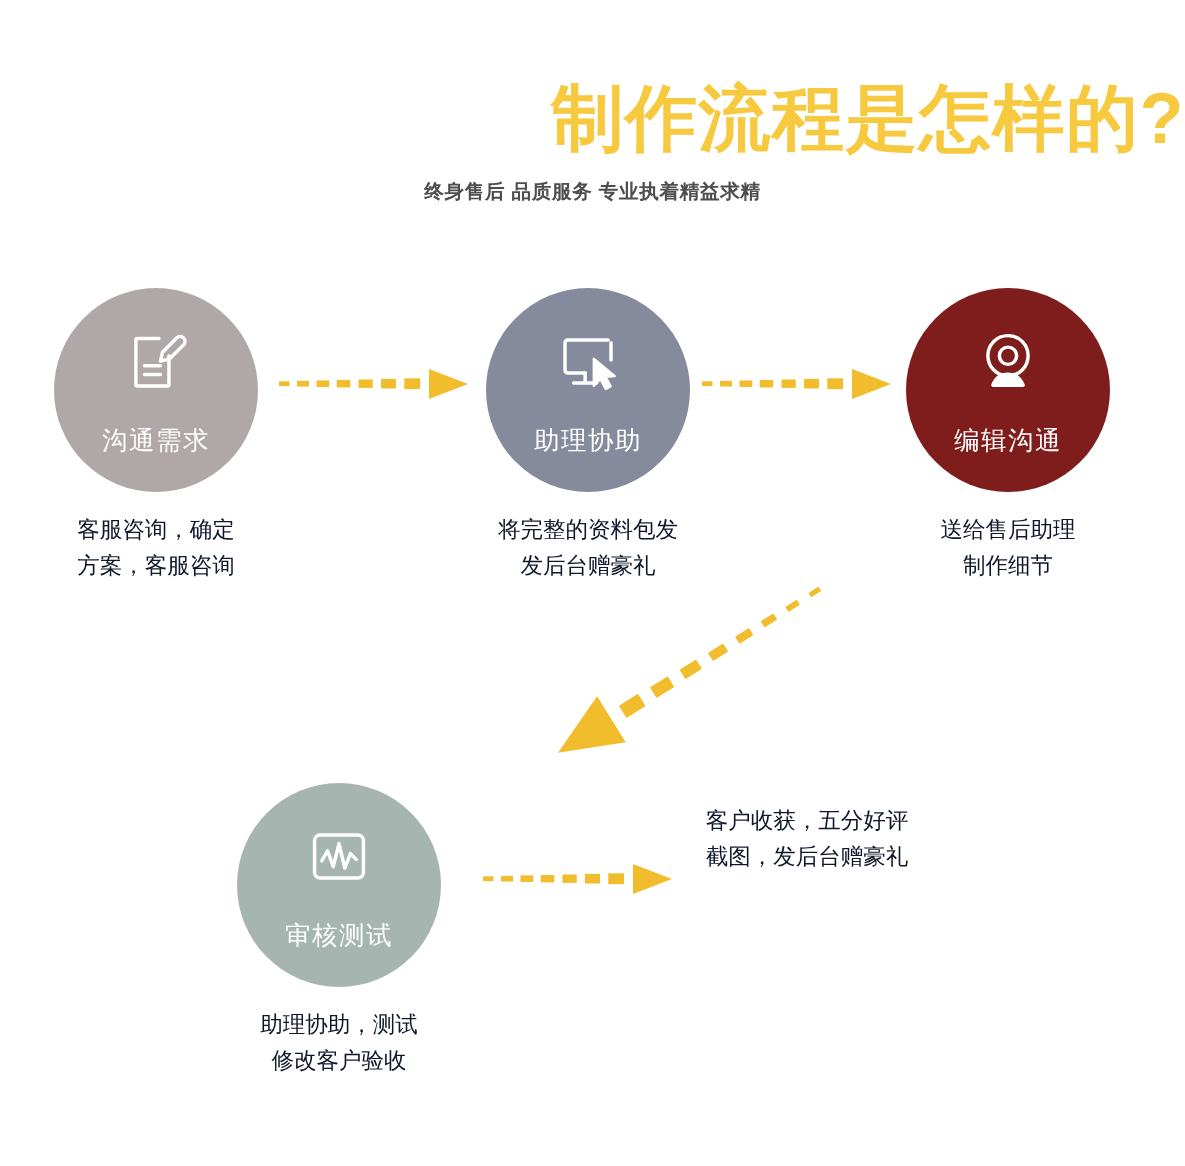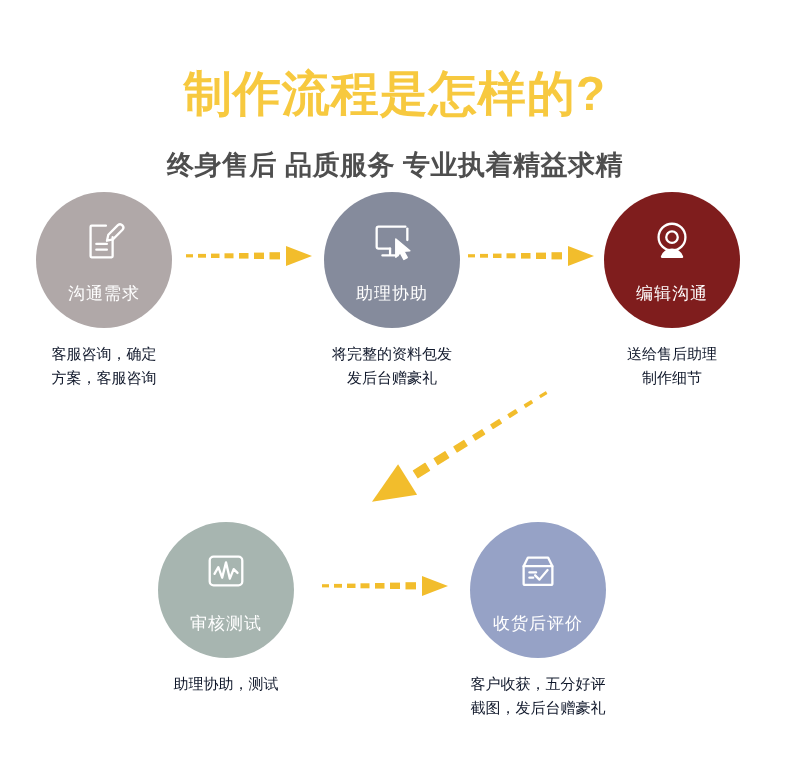--- a/index.html
+++ b/index.html
@@ -24,32 +24,33 @@
 
   
   .header {
     position: absolute;
     top: 0;
     left: 0;
     width: 790px;
     text-align: center;
   }
   .main-title {
-    margin: 14px;
+    margin: 0;
     padding-top: 52px;
     font-size: 48px;
     font-weight: bold;
     letter-spacing: 1px;
     color: #f7c93f;
     line-height: 1.15;
+    text-align: right;
   }
   .sub-title {
     margin: 0;
     padding-top: 12px;
-    font-size: 27px;
+    font-size: 13px;
     font-weight: bold;
     color: #4e4e4e;
     letter-spacing: 0.5px;
   }
 
   
   .node {
     position: absolute;
     width: 136px;
     text-align: center;
@@ -237,33 +238,24 @@
   <div class="node" id="node-4">
     <div class="node-circle" style="background:#a7b5b0;">
       <svg class="node-icon" viewBox="0 0 48 48" fill="none" stroke="#ffffff" stroke-width="2.4" stroke-linecap="round" stroke-linejoin="round">
         <rect x="7" y="9" width="34" height="30" rx="4"></rect>
         <polyline points="12,27 16,20 20,31 24,15 28,32 32,22 36,26"></polyline>
       </svg>
       <div class="node-label">审核测试</div>
     </div>
     <div class="node-caption">
       <span>助理协助，测试</span>
+      <span>修改客户验收</span>
     </div>
   </div>
 
   <div class="node" id="node-5">
-    <div class="node-circle" style="background:#96a2c6;">
-      <svg class="node-icon" viewBox="0 0 48 48" fill="none" stroke="#ffffff" stroke-width="2.4" stroke-linecap="round" stroke-linejoin="round">
-        <path d="M9 19 l4.5 -9 h21 L39 19"></path>
-        <path d="M9 19 h30 v18 a1.5 1.5 0 0 1 -1.5 1.5 h-27 A1.5 1.5 0 0 1 9 37 Z"></path>
-        <line x1="15" y1="25.5" x2="22" y2="25.5"></line>
-        <line x1="15" y1="31" x2="19" y2="31"></line>
-        <polyline points="21,28.5 25.5,33 34,23"></polyline>
-      </svg>
-      <div class="node-label">收货后评价</div>
-    </div>
     <div class="node-caption wide">
       <span>客户收获，五分好评</span>
       <span>截图，发后台赠豪礼</span>
     </div>
   </div>
 
 </div>
 
 </body></html>

